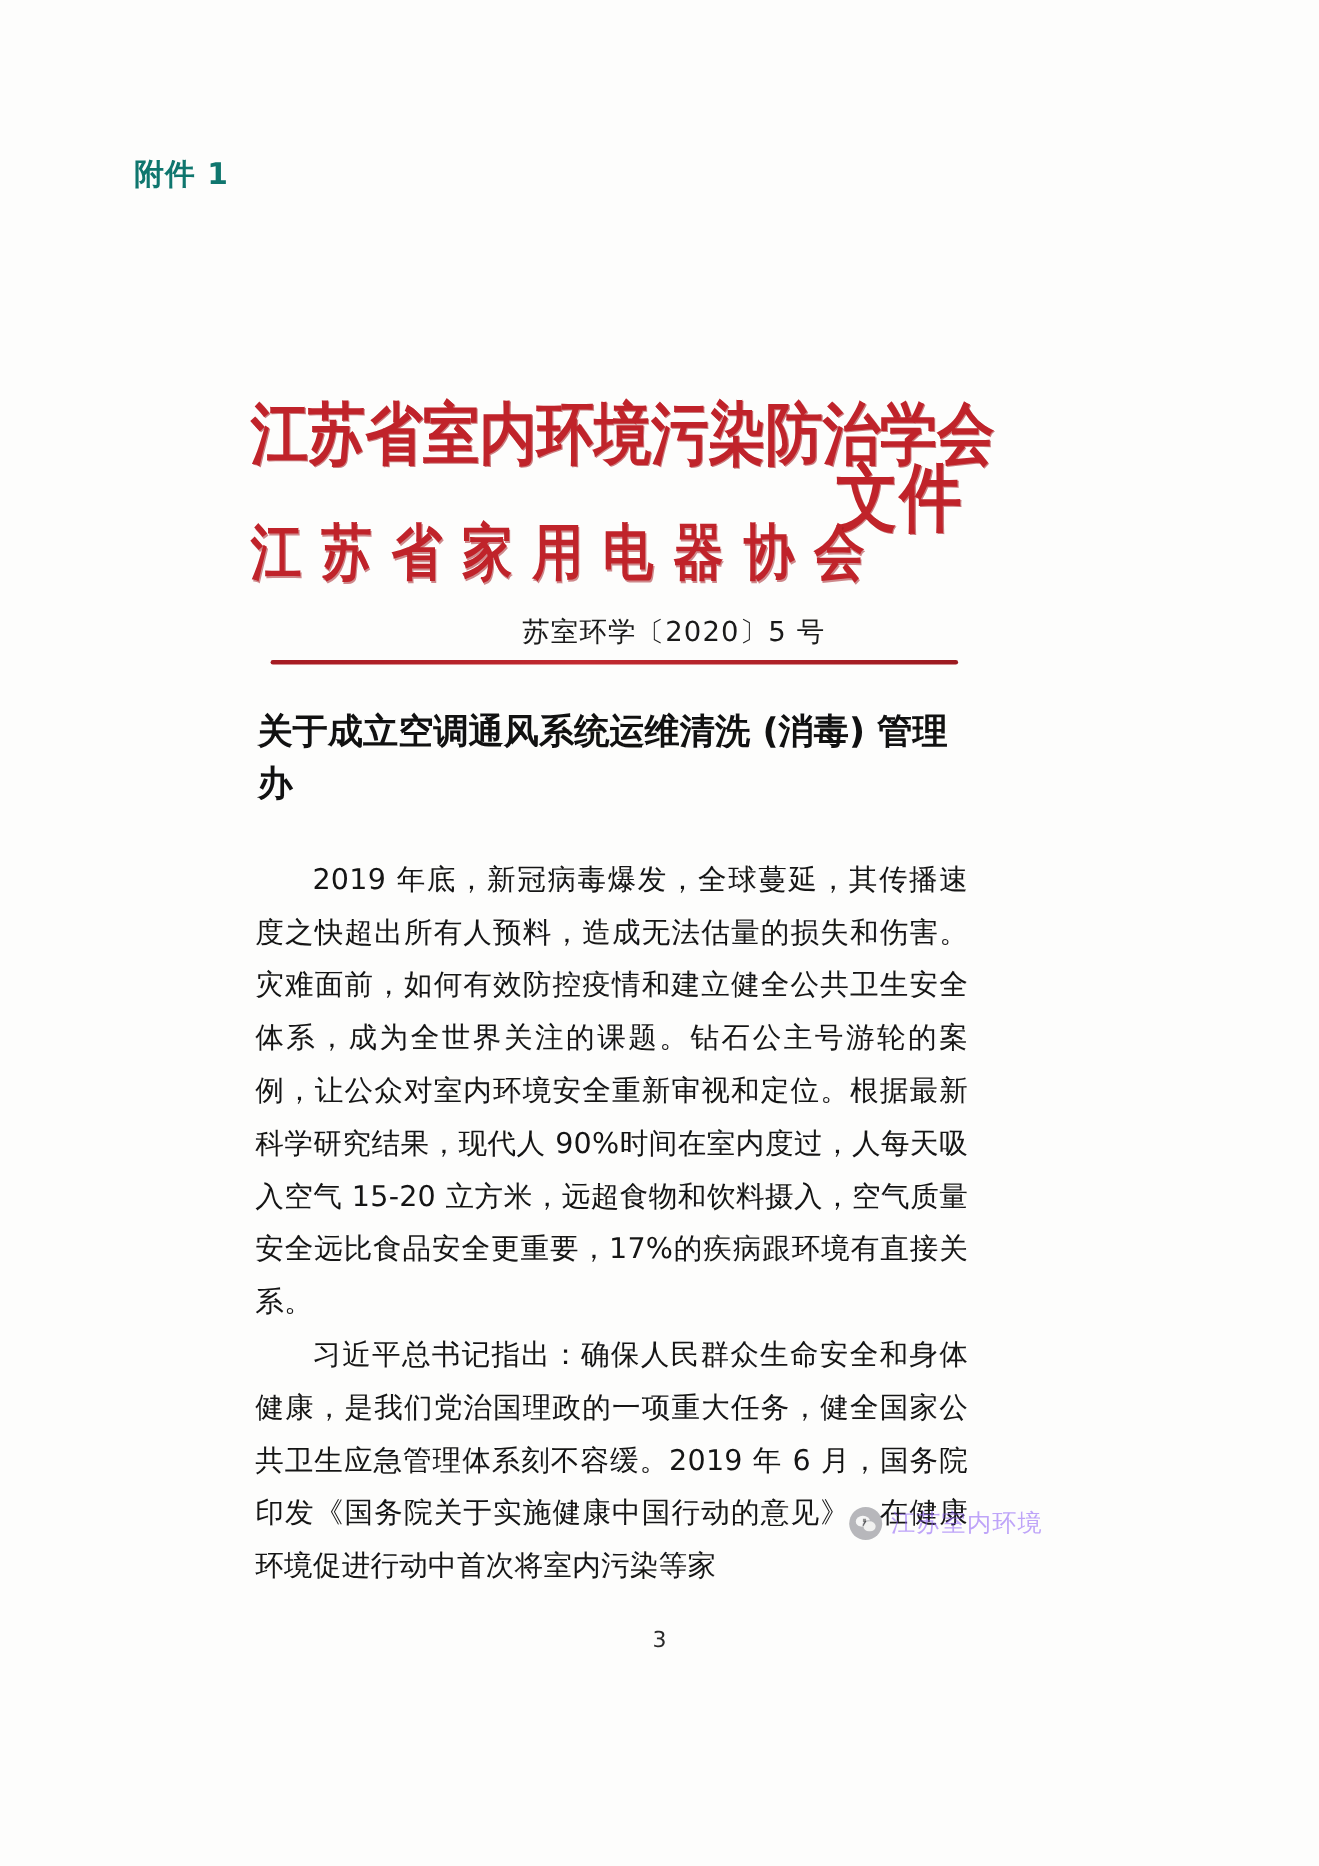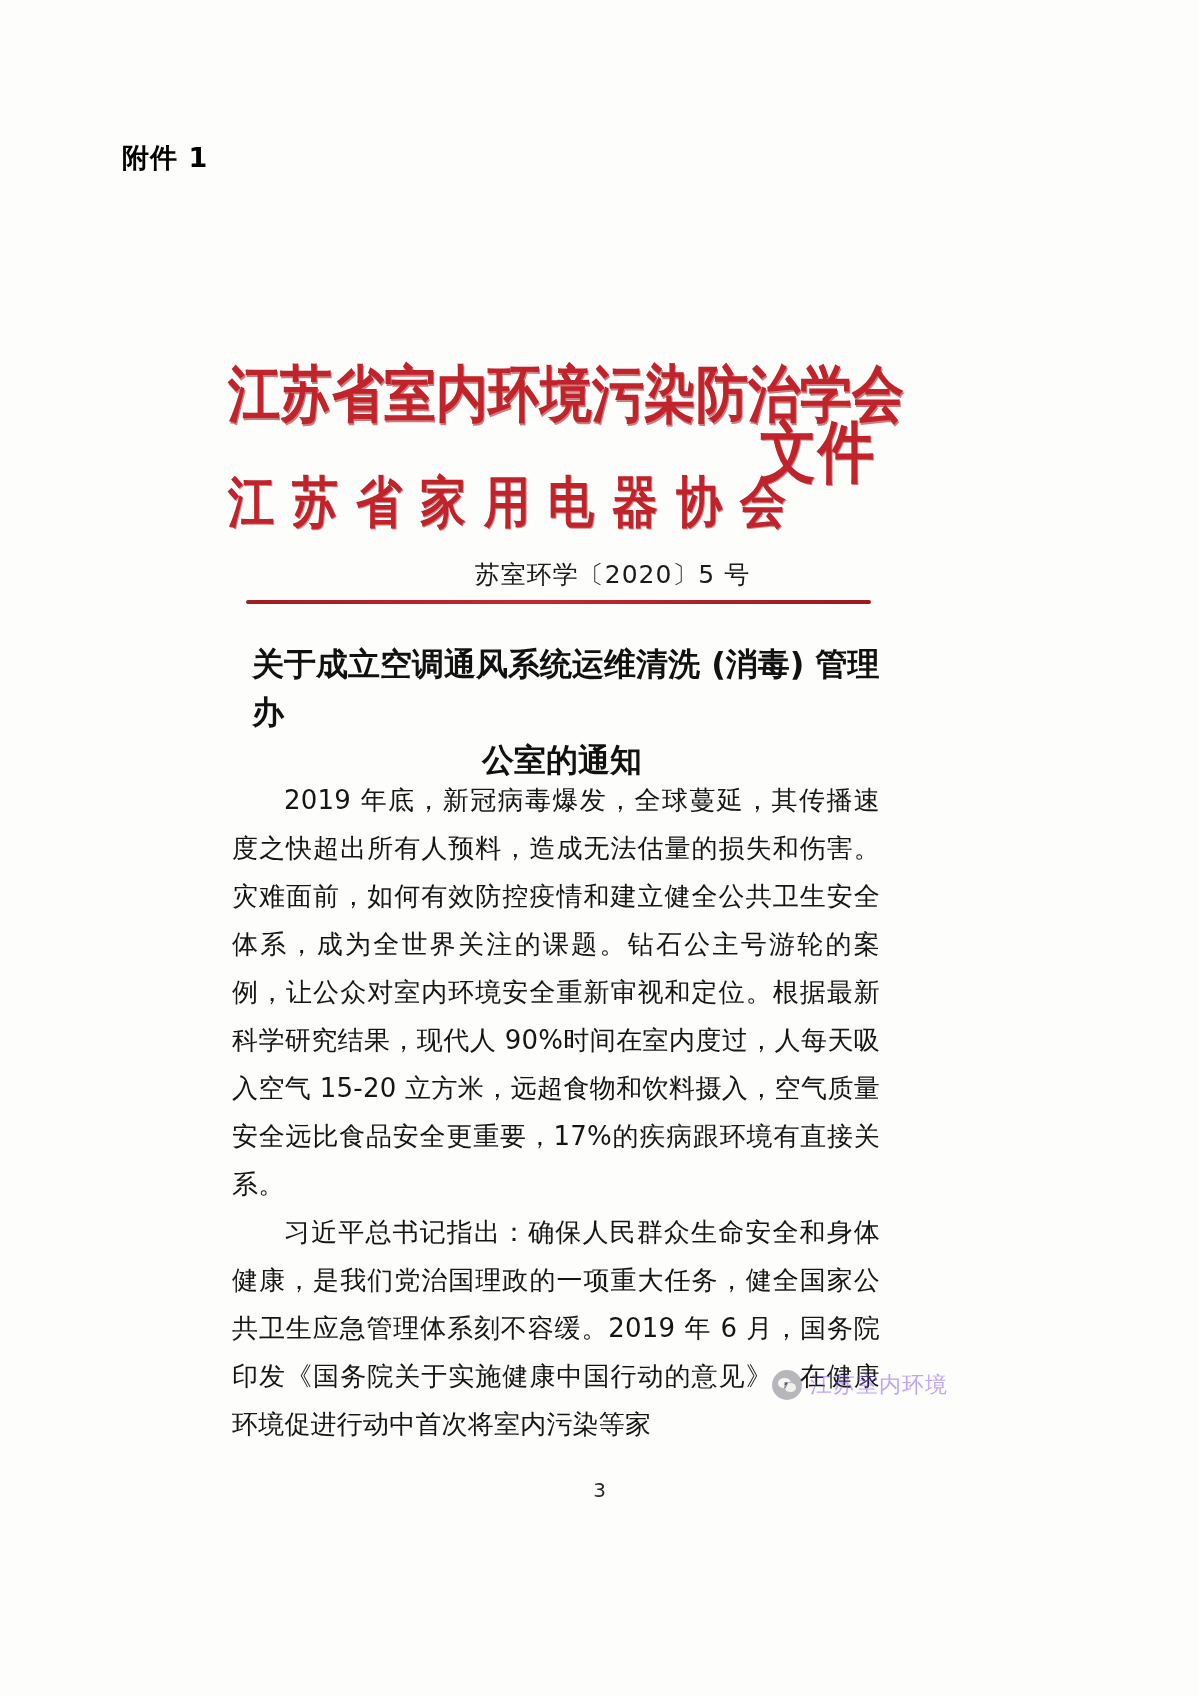--- a/index.html
+++ b/index.html
@@ -24,21 +24,21 @@
   }
 
   
   .attachment-label {
     position: absolute;
     left: 122px;
     top: 140px;
     font-size: 27px;
     font-weight: 700;
     letter-spacing: 1px;
-    color: #000000;
+    color: #0f766e;
     white-space: nowrap;
   }
 
   
   .masthead {
     position: absolute;
     left: 0;
     top: 330px;
     width: 1014px;
     height: 230px;
@@ -121,21 +121,21 @@
     font-weight: 700;
     line-height: 48px;
     color: #111111;
     letter-spacing: 0px;
   }
   .doc-title .tline {
     display: block;
   }
   .doc-title .tline-1 {
     text-align: left;
-    margin-left: 20px;
+    margin-left: 2px;
   }
 
   
   .body-text {
     position: absolute;
     left: 232px;
     top: 776px;
     width: 648px;
     font-size: 26px;
     line-height: 48px;
@@ -223,21 +223,20 @@
   </div>
 
   <div class="doc-number">
     <span class="inner">苏室环学〔2020〕5 号</span>
   </div>
 
   <div class="red-rule"></div>
 
   <div class="doc-title">
     <span class="tline tline-1">关于成立空调通风系统运维清洗 (消毒) 管理办</span>
-    <span class="tline tline-2">公室的通知</span>
   </div>
 
   <div class="body-text">
     <span class="para">2019 年底，新冠病毒爆发，全球蔓延，其传播速度之快超出所有人预料，造成无法估量的损失和伤害。灾难面前，如何有效防控疫情和建立健全公共卫生安全体系，成为全世界关注的课题。钻石公主号游轮的案例，让公众对室内环境安全重新审视和定位。根据最新科学研究结果，现代人 90%时间在室内度过，人每天吸入空气 15-20 立方米，远超食物和饮料摄入，空气质量安全远比食品安全更重要，17%的疾病跟环境有直接关系。</span>
     <span class="para">习近平总书记指出：确保人民群众生命安全和身体健康，是我们党治国理政的一项重大任务，健全国家公共卫生应急管理体系刻不容缓。2019 年 6 月，国务院印发《国务院关于实施健康中国行动的意见》，在健康环境促进行动中首次将室内污染等家</span>
   </div>
 
   <div class="watermark">
     <span class="wechat-badge"></span>
     <span class="watermark-text">江苏室内环境</span>

